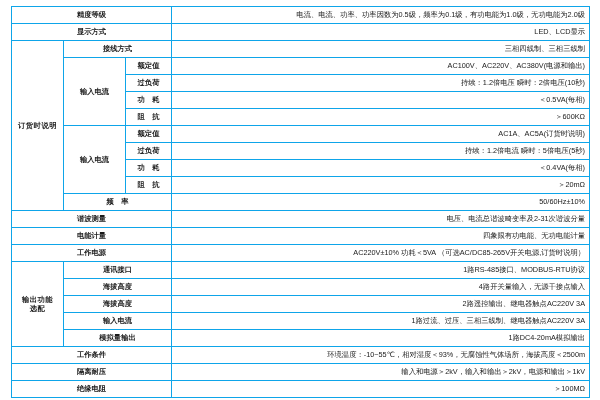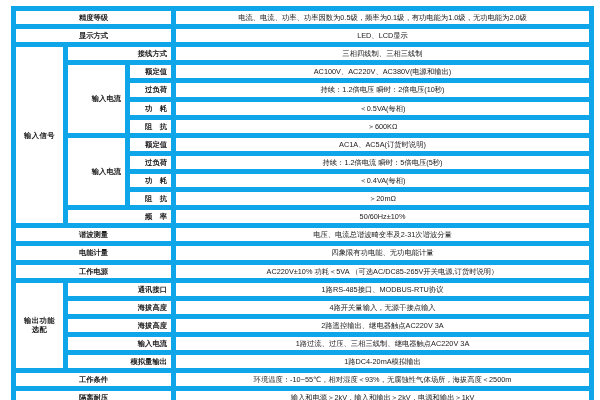--- a/index.html
+++ b/index.html
@@ -14,42 +14,42 @@
     color: #000000;
     overflow: hidden;
   }
   #spec-table {
     border-collapse: collapse;
     width: 578px;
     margin: 6px 11px 0 11px;
     table-layout: fixed;
   }
   #spec-table td {
-    border: 5px solid #0ea5e9;
+    border: 1px solid #0ea5e9;
     font-size: 7.3px;
     line-height: 1.25;
     padding: 2px 4px;
     vertical-align: middle;
     color: #1a1a1a;
   }
   td.lbl {
     text-align: center;
     font-weight: bold;
   }
   td.lbl-wide {
     text-align: center;
     font-weight: bold;
     letter-spacing: 0.5px;
   }
   td.val {
-    text-align: center;
+    text-align: right;
     padding-left: 7px;
   }
   .sub-lbl {
-    text-align: right;
+    text-align: center;
     font-weight: bold;
   }
   .row-h {
     height: 17px;
   }
 </style>
 </head>
 <body>
 
 <table id="spec-table">
@@ -63,21 +63,21 @@
     <tr class="row-h">
       <td class="lbl" colspan="3">精度等级</td>
       <td class="val">电流、电流、功率、功率因数为0.5级，频率为0.1级，有功电能为1.0级，无功电能为2.0级</td>
     </tr>
     <tr class="row-h">
       <td class="lbl" colspan="3">显示方式</td>
       <td class="val">LED、LCD显示</td>
     </tr>
 
     <tr class="row-h">
-      <td class="lbl-wide" rowspan="10">输入信号</td>
+      <td class="lbl-wide" rowspan="10">订货时说明</td>
       <td class="sub-lbl" colspan="2">接线方式</td>
       <td class="val">三相四线制、三相三线制</td>
     </tr>
 
     <tr class="row-h">
       <td class="sub-lbl" rowspan="4">输入电流</td>
       <td class="sub-lbl">额定值</td>
       <td class="val">AC100V、AC220V、AC380V(电源和输出)</td>
     </tr>
     <tr class="row-h">

